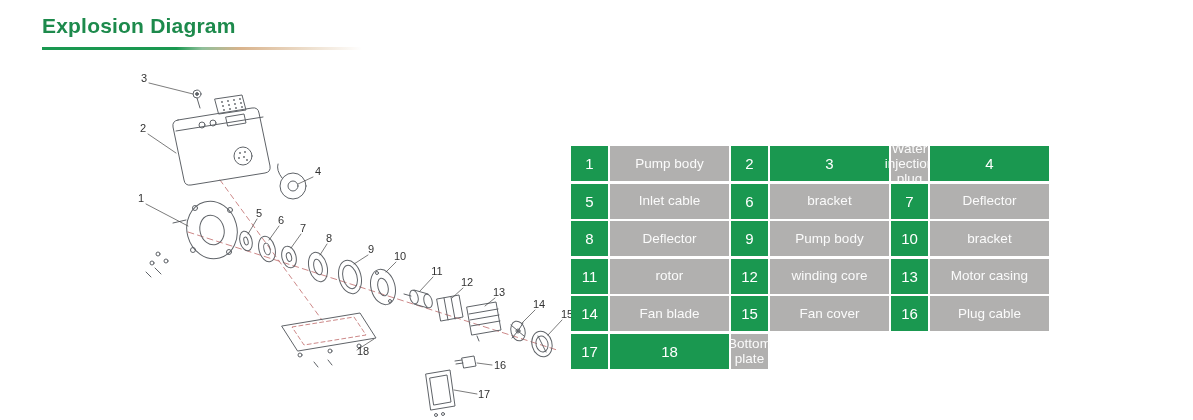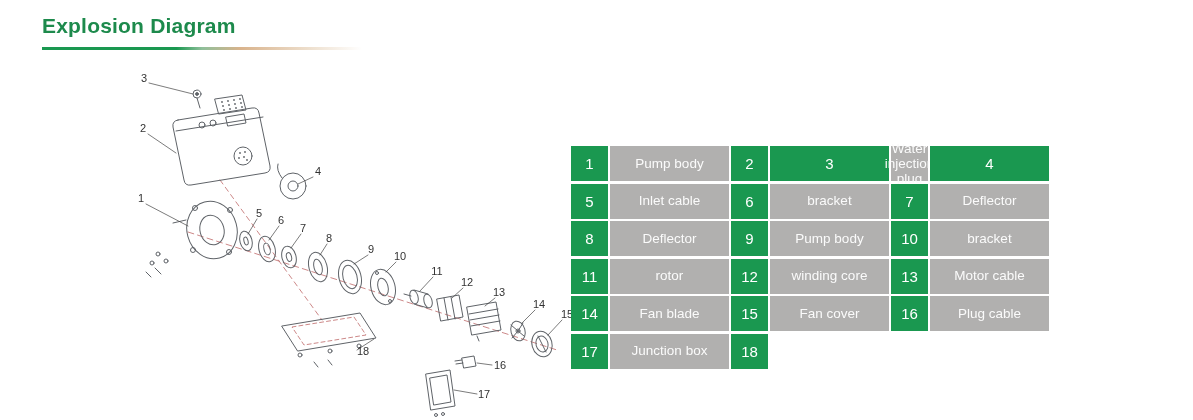--- a/index.html
+++ b/index.html
@@ -267,24 +267,24 @@
   <div class="label-cell">Pump body</div>
 
   <div class="num-cell">10</div>
   <div class="label-cell">bracket</div>
   <div class="num-cell">11</div>
   <div class="label-cell">rotor</div>
   <div class="num-cell">12</div>
   <div class="label-cell">winding core</div>
 
   <div class="num-cell">13</div>
-  <div class="label-cell">Motor cable</div>
+  <div class="label-cell">Motor casing</div>
   <div class="num-cell">14</div>
   <div class="label-cell">Fan blade</div>
   <div class="num-cell">15</div>
   <div class="label-cell">Fan cover</div>
 
   <div class="num-cell">16</div>
   <div class="label-cell">Plug cable</div>
   <div class="num-cell">17</div>
-  <div class="label-cell">Junction box</div>
   <div class="num-cell">18</div>
+  <div class="label-cell">Bottom plate</div>
 </div>
 
 </body></html>

